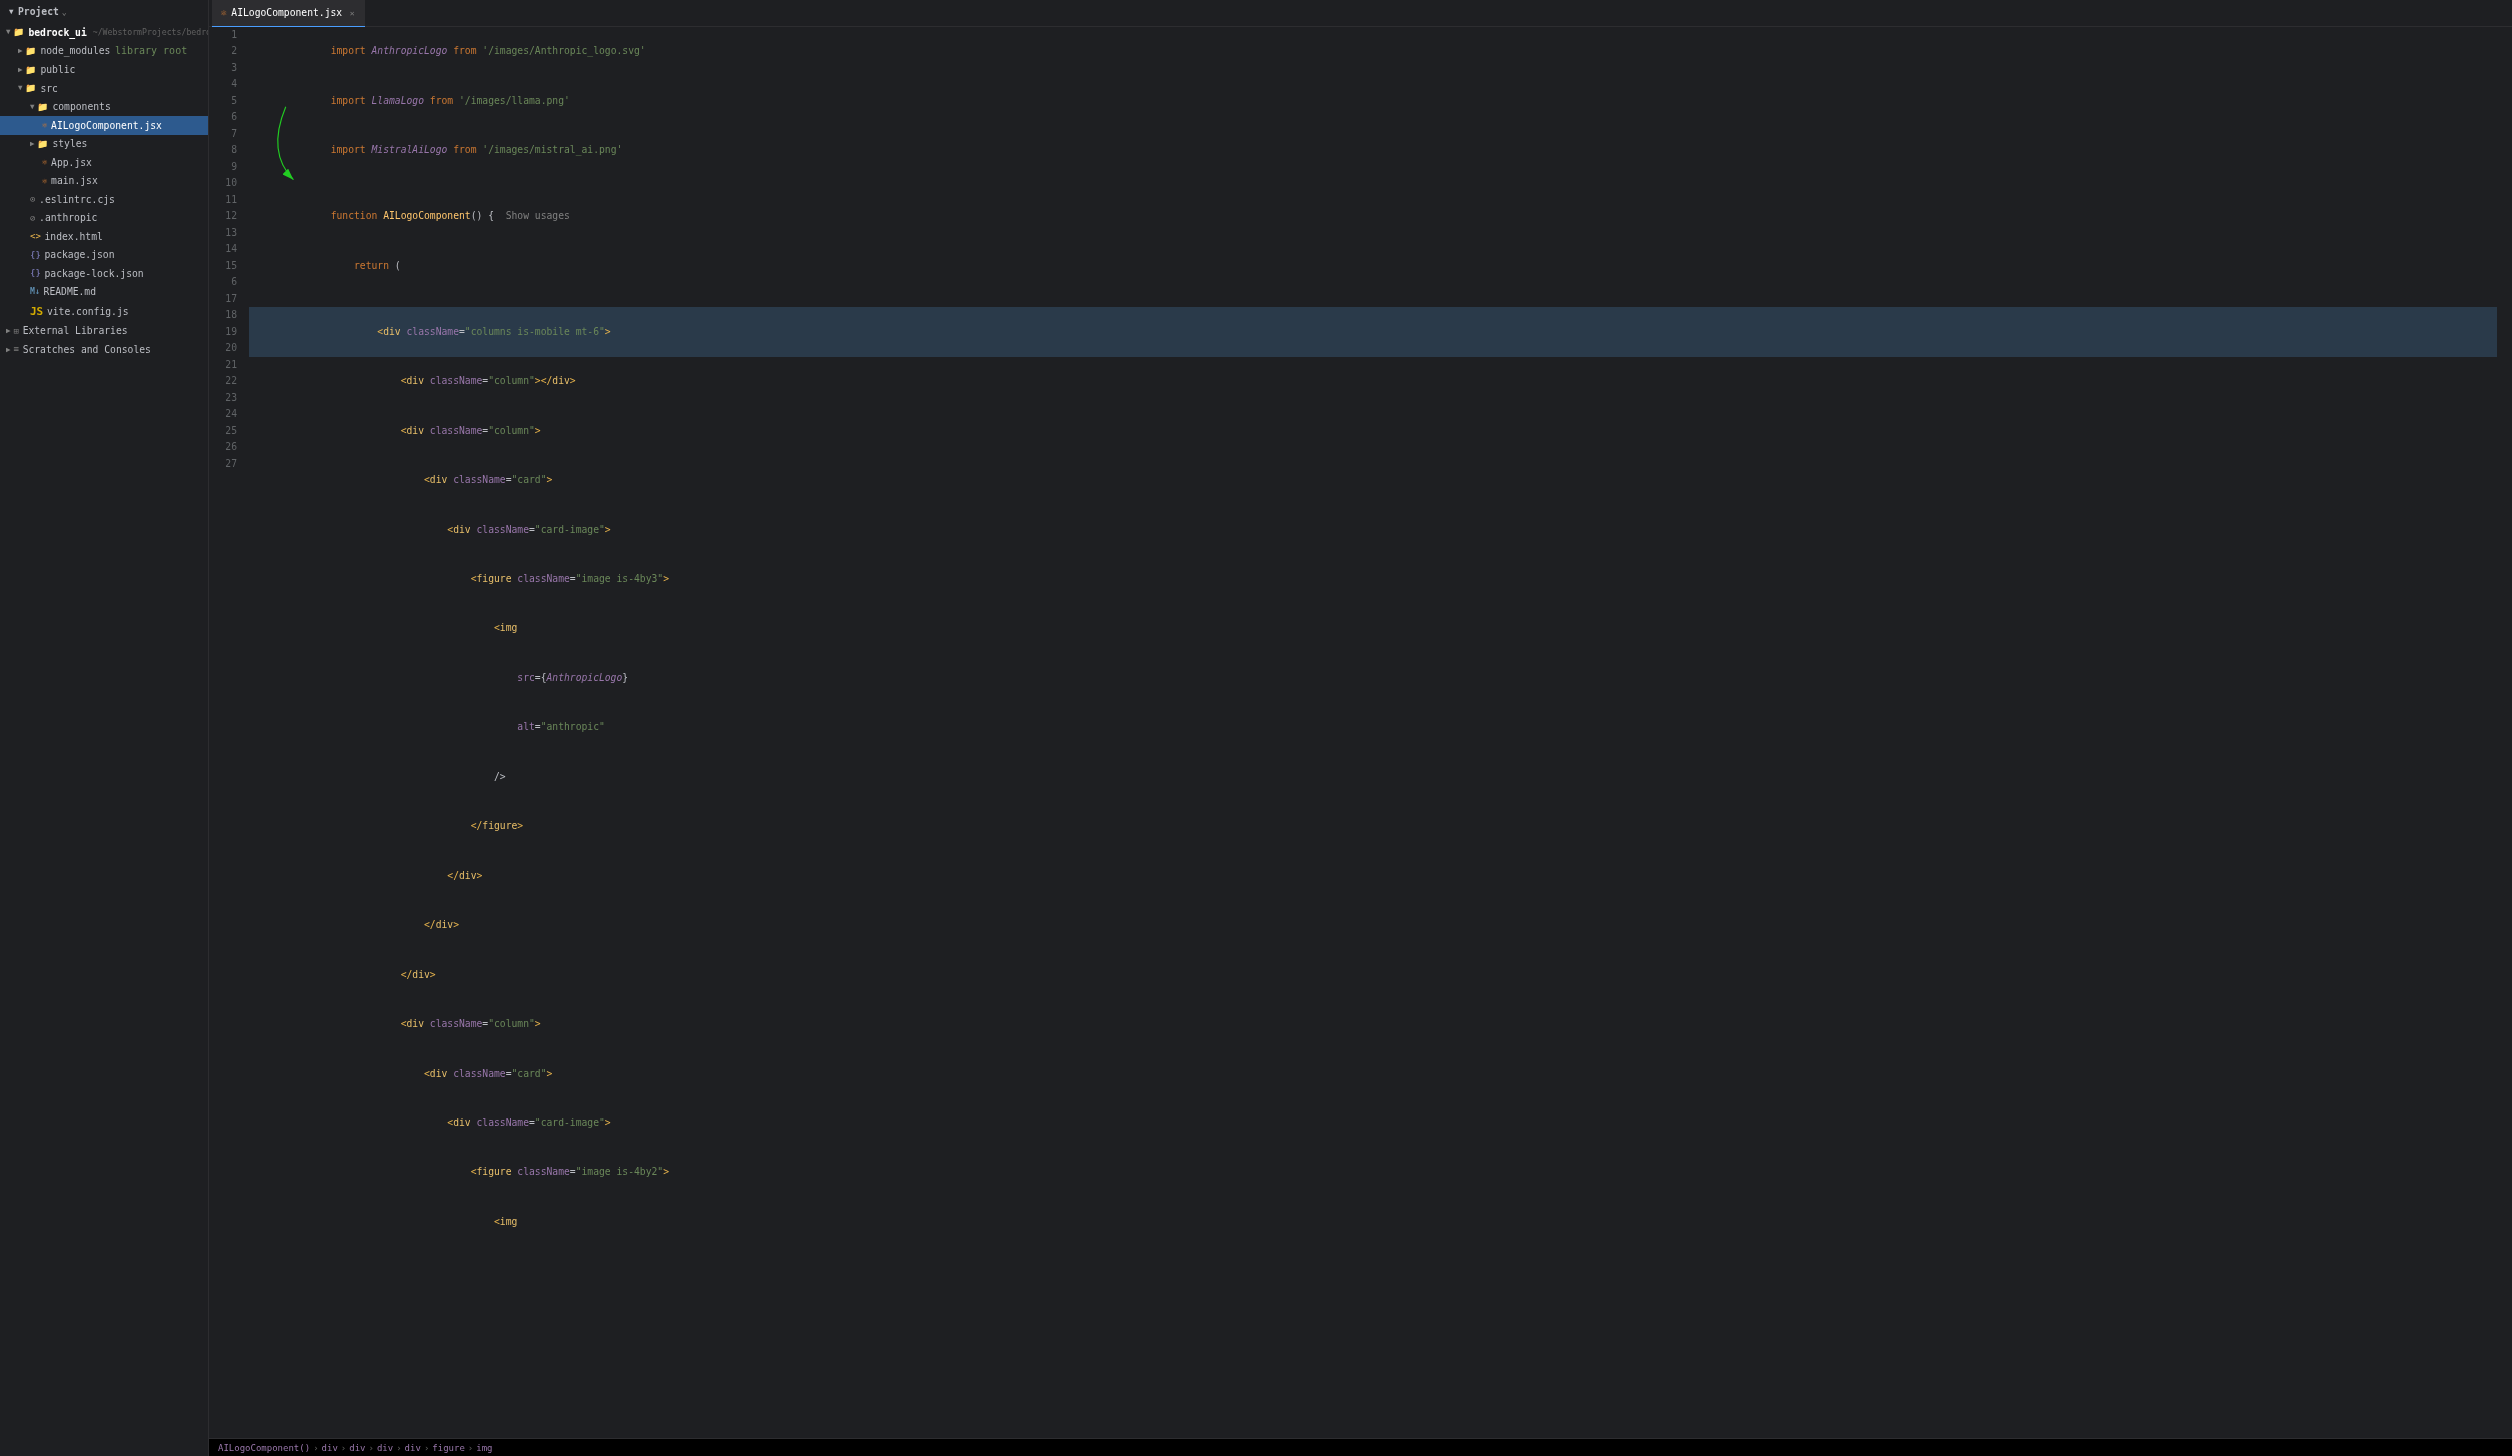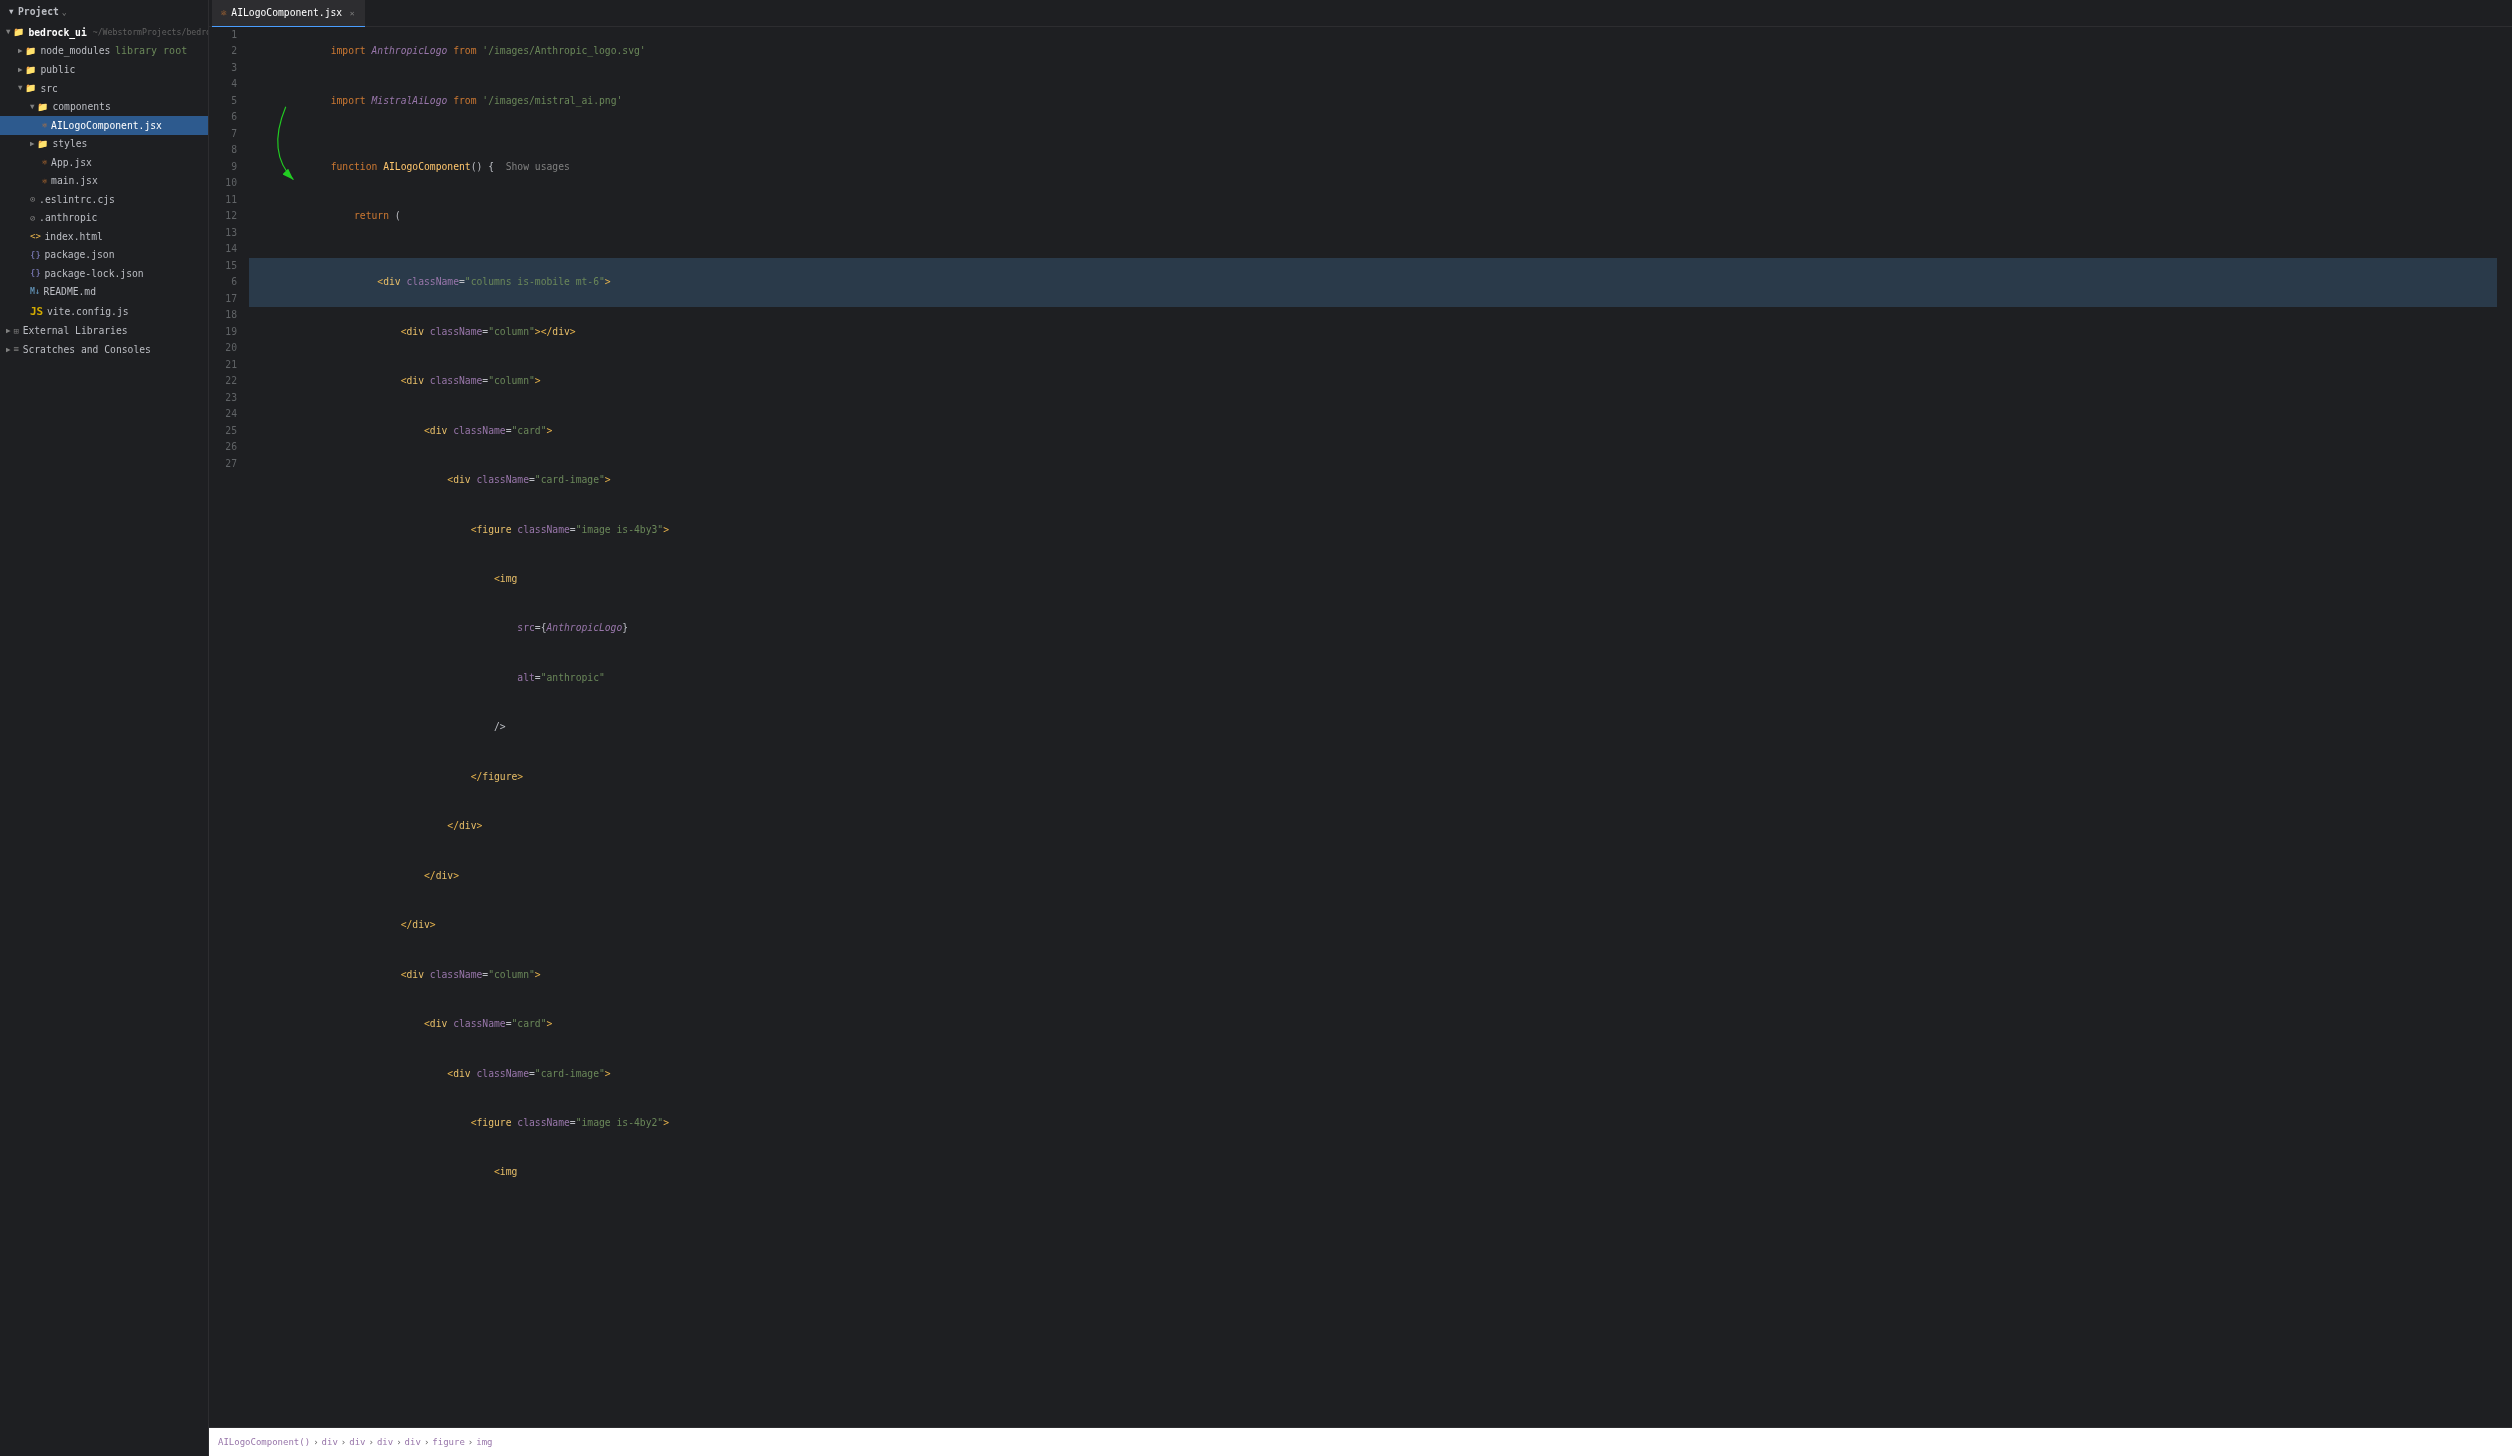--- a/index.html
+++ b/index.html
@@ -195,25 +195,25 @@
     .str { color: #6a8759; } 
     .tag { color: #e8bf6a; } 
     .attr { color: #9876aa; }
     .plain { color: #bcbec4; }
     .class-name-italic { color: #9876aa; font-style: italic; }
     .hint { color: #808080; }
 
     
     .status-bar {
       height: 18px;
-      background: #ffffff;
+      background: #000000;
       border-top: 0.7px solid #2d2d30;
       display: flex;
       align-items: center;
-      padding: 14px 9px;
+      padding: 8px 9px;
       font-size: 9px;
       color: #808080;
     }
 
     .breadcrumb {
       display: flex;
       align-items: center;
       gap: 3px;
       font-size: 9px;
       color: #808080;
@@ -405,20 +405,23 @@
             <div>26</div>
             <div>27</div>
           </div>
 
           <div class="code-lines">
 
             <div class="code-line">
               <span class="kw">import</span><span class="plain"> </span><span class="class-name-italic">AnthropicLogo</span><span class="plain"> </span><span class="kw">from</span><span class="plain"> </span><span class="str">'/images/Anthropic_logo.svg'</span>
             </div>
 
+            <div class="code-line">
+              <span class="kw">import</span><span class="plain"> </span><span class="class-name-italic">LlamaLogo</span><span class="plain"> </span><span class="kw">from</span><span class="plain"> </span><span class="str">'/images/llama.png'</span>
+            </div>
 
 
             <div class="code-line">
               <span class="kw">import</span><span class="plain"> </span><span class="class-name-italic">MistralAiLogo</span><span class="plain"> </span><span class="kw">from</span><span class="plain"> </span><span class="str">'/images/mistral_ai.png'</span>
             </div>
 
             <div class="code-line">&nbsp;</div>
 
             <div class="code-line">
               <span class="kw">function </span><span class="fn">AILogoComponent</span><span class="plain">() {</span><span class="hint">  Show usages</span>

